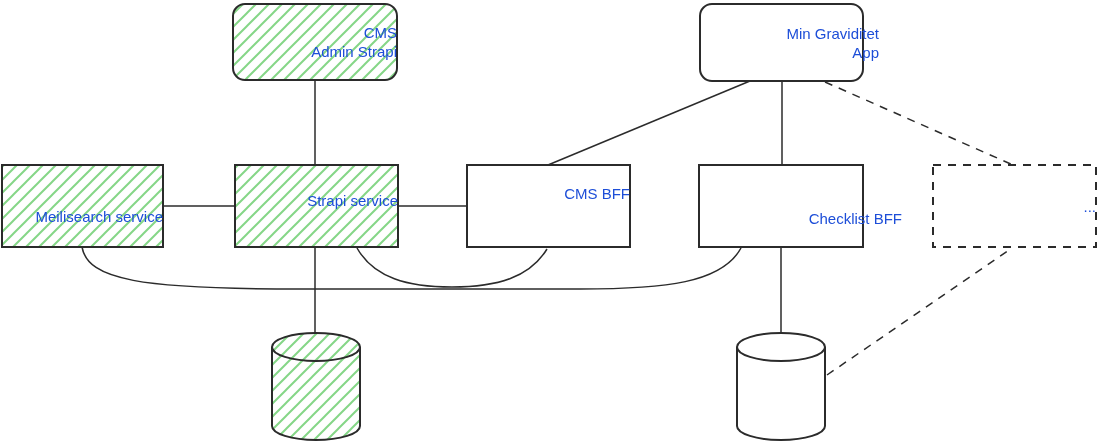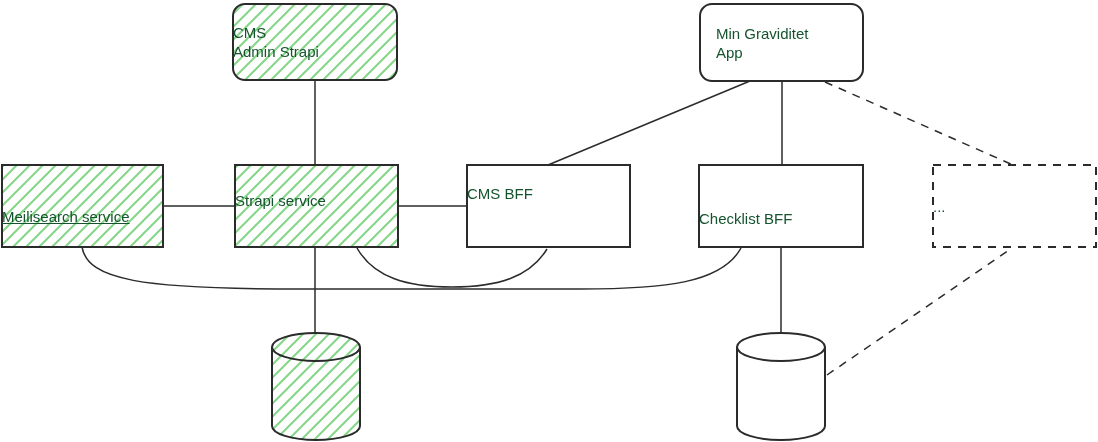--- a/index.html
+++ b/index.html
@@ -9,26 +9,26 @@
     height: 442px;
     background: #ffffff;
     font-family: "Liberation Sans", sans-serif;
     overflow: hidden;
   }
   .canvas svg { position: absolute; top: 0; left: 0; }
   .node-label {
     position: absolute;
     display: flex;
     flex-direction: column;
-    align-items: flex-start;
+    align-items: flex-end;
     justify-content: center;
     text-align: center;
     font-size: 15px;
     line-height: 19px;
-    color: #14532d;
+    color: #1d4ed8;
     pointer-events: none;
   }
 </style>
 </head>
 <body>
 
 <div class="canvas">
 
   <svg width="1098" height="442" viewBox="0 0 1098 442">
     <defs>
@@ -76,23 +76,23 @@
   <div class="node-label" style="left:233px; top:4px; width:164px; height:76px;">
     <span>CMS</span>
     <span>Admin Strapi</span>
   </div>
 
   <div class="node-label" style="left:700px; top:4px; width:163px; height:77px;padding-left:16px;">
     <span>Min Graviditet</span>
     <span>App</span>
   </div>
 
-  <div class="node-label" style="left:2px; top:165px; width:161px; height:102px;text-decoration:underline;">Meilisearch service</div>
+  <div class="node-label" style="left:2px; top:165px; width:161px; height:102px;">Meilisearch service</div>
 
   <div class="node-label" style="left:235px; top:165px; width:163px; height:70px;">Strapi service</div>
 
   <div class="node-label" style="left:467px; top:152px; width:163px; height:82px;">CMS BFF</div>
 
-  <div class="node-label" style="left:699px; top:165px; width:164px; height:106px;">Checklist BFF</div>
+  <div class="node-label" style="left:738px; top:165px; width:164px; height:106px;">Checklist BFF</div>
 
   <div class="node-label" style="left:933px; top:165px; width:163px; height:82px;">...</div>
 
 </div>
 
 </body></html>

